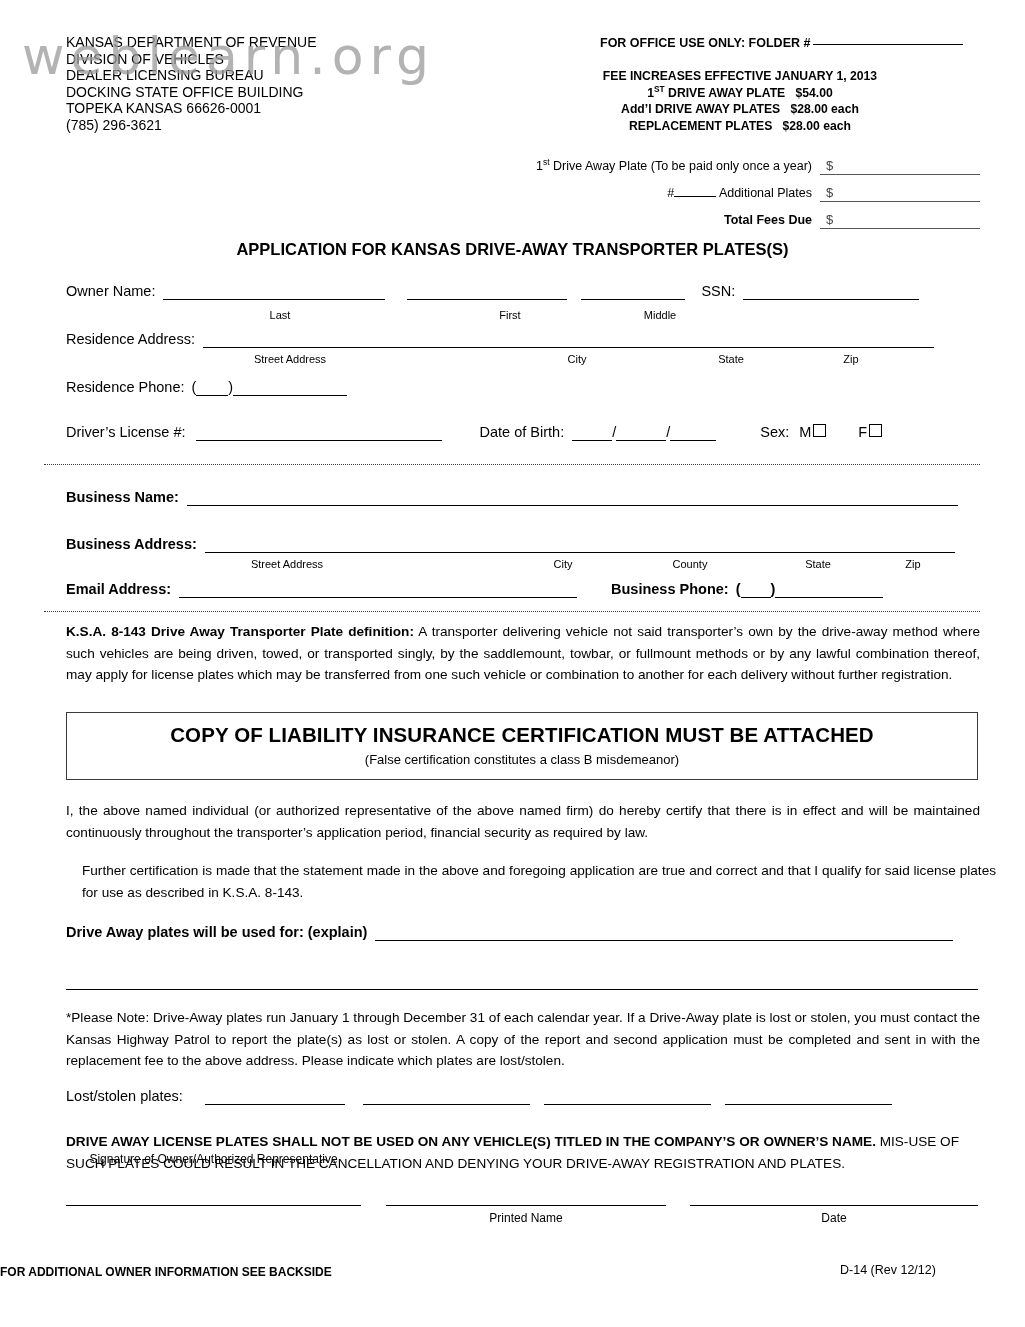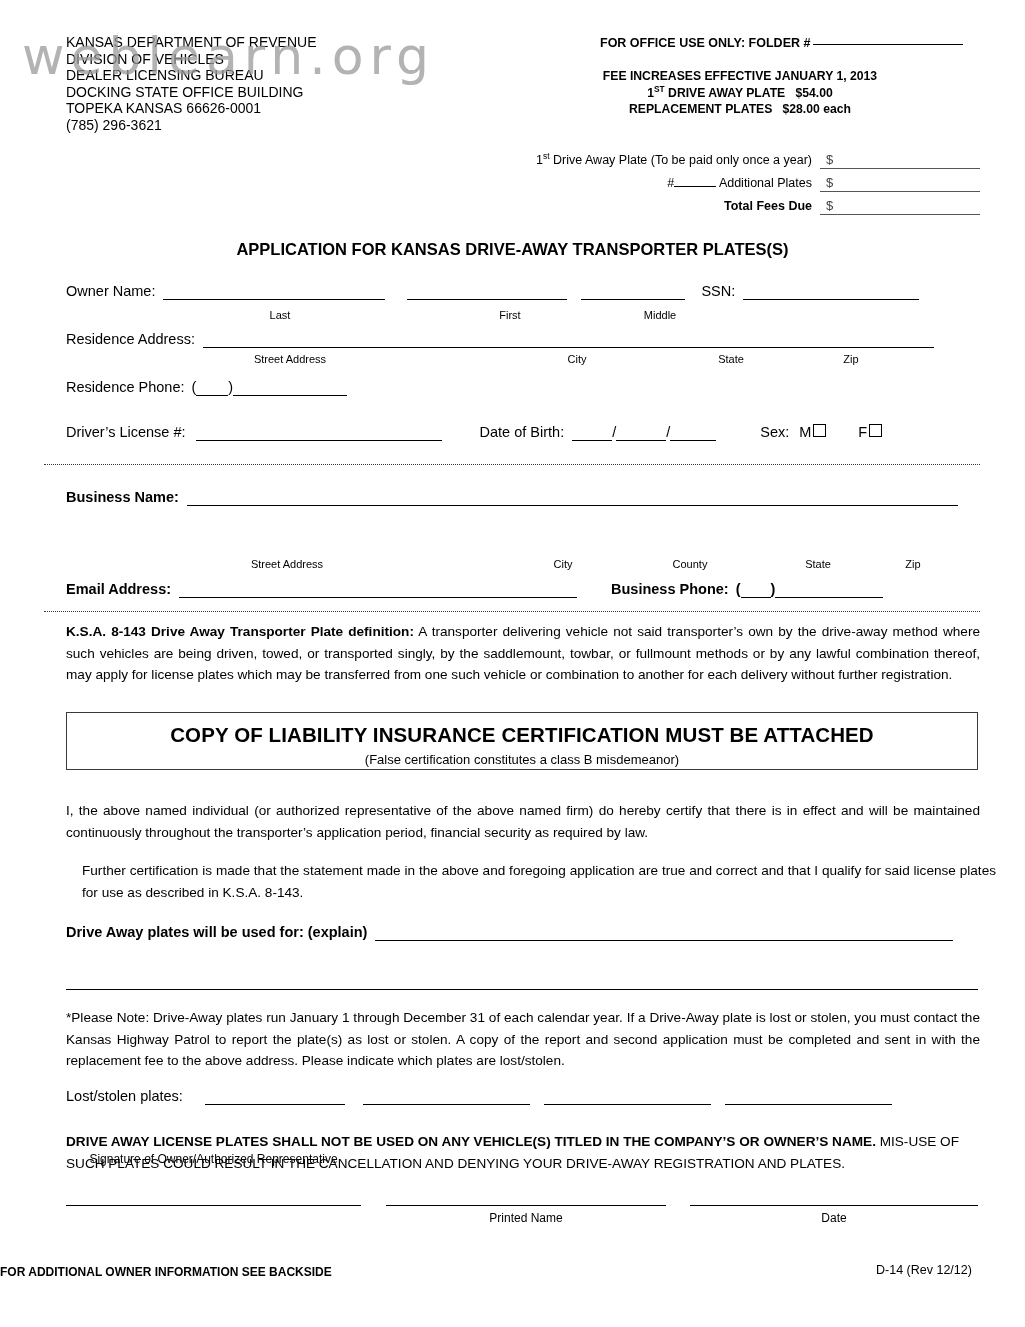--- a/index.html
+++ b/index.html
@@ -84,20 +84,21 @@
     left: 505px;
     top: 148px;
     width: 475px;
   }
   .fee-row {
     display: flex;
     align-items: flex-end;
     justify-content: flex-end;
     height: 21px;
     margin-bottom: 2px;
+    margin-top: 6px;
   }
   .fee-label {
     font-size: 12.5px;
     padding-right: 8px;
     white-space: nowrap;
     padding-bottom: 2px;
   }
   .fee-label.bold { font-weight: bold; }
   .fee-box {
     width: 160px;
@@ -172,21 +173,21 @@
     line-height: 21.5px;
     text-align: justify;
   }
 
   
   #notice-box {
     position: absolute;
     left: 66px;
     top: 712px;
     width: 912px;
-    height: 58px;
+    height: 68px;
     border: 1.4px solid #3a3a3a;
     box-sizing: border-box;
     text-align: center;
     padding-top: 10px;
   }
   #notice-title {
     font-size: 20.5px;
     font-weight: bold;
     letter-spacing: 0.1px;
   }
@@ -211,21 +212,21 @@
     position: absolute;
     left: 0;
     top: 1265px;
     width: 1025px;
     text-align: left;
     font-size: 12px;
     font-weight: bold;
   }
   #form-code {
     position: absolute;
-    left: 876px;
+    left: 840px;
     top: 1263px;
     font-size: 12.5px;
     text-align: right;
   }
 </style>
 </head>
 <body>
 
 <div id="page">
 
@@ -238,20 +239,21 @@
     <div>DOCKING STATE OFFICE BUILDING</div>
     <div>TOPEKA KANSAS 66626-0001</div>
     <div>(785) 296-3621</div>
   </div>
 
   <div id="office-use"><span>FOR OFFICE USE ONLY:  FOLDER #</span><span class="rule"></span></div>
 
   <div id="fee-increase">
     <div>FEE INCREASES EFFECTIVE JANUARY 1, 2013</div>
     <div class="row2"><span>1</span><sup>ST</sup><span> DRIVE AWAY PLATE</span>&nbsp;&nbsp;&nbsp;<span class="amt">$54.00</span></div>
+    <div class="row3"><span>Add’l DRIVE AWAY PLATES</span>&nbsp;&nbsp;&nbsp;<span class="amt">$28.00 each</span></div>
     <div class="row4"><span>REPLACEMENT PLATES</span>&nbsp;&nbsp;&nbsp;<span class="amt">$28.00 each</span></div>
   </div>
 
   <div id="fee-table">
     <div class="fee-row">
       <div class="fee-label"><span>1</span><sup>st</sup><span> Drive Away Plate (To be paid only once a year)</span></div>
       <div class="fee-box"><span>$</span><span></span></div>
     </div>
     <div class="fee-row">
       <div class="fee-label"><span>#</span><span class="blank-inline"></span><span> Additional Plates</span></div>
@@ -308,20 +310,24 @@
     <span class="lbl" style="margin-left:32px;"><span>F</span><span class="cbox"></span></span>
   </div>
 
   <div class="dashsep" style="left:44px; top:464px; width:936px;"></div>
 
   <div class="frow" style="left:66px; top:488px;">
     <span class="lbl b">Business Name:</span>
     <span class="line" style="width:771px; margin-left:8px;"></span>
   </div>
 
+  <div class="frow" style="left:66px; top:535px;">
+    <span class="lbl b">Business Address:</span>
+    <span class="line" style="width:750px; margin-left:8px;"></span>
+  </div>
   <div class="caption" style="left:222px; top:558px; width:130px;">Street Address</div>
   <div class="caption" style="left:498px; top:558px; width:130px;">City</div>
   <div class="caption" style="left:625px; top:558px; width:130px;">County</div>
   <div class="caption" style="left:753px; top:558px; width:130px;">State</div>
   <div class="caption" style="left:848px; top:558px; width:130px;">Zip</div>
 
   <div class="frow" style="left:66px; top:580px;">
     <span class="lbl b">Email Address:</span>
     <span class="line" style="width:398px; margin-left:8px;"></span>
     <span class="lbl b" style="margin-left:34px;">Business Phone:</span>

